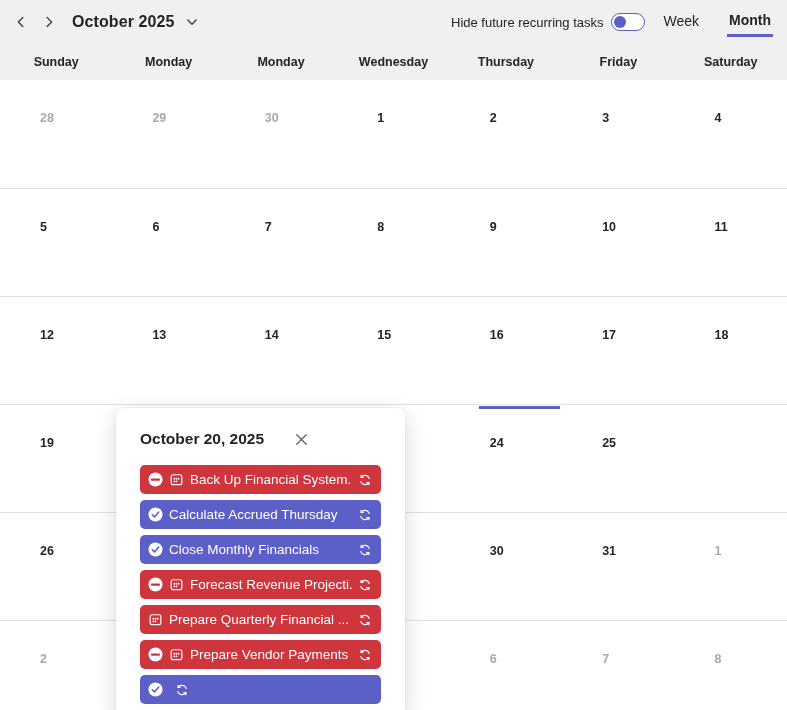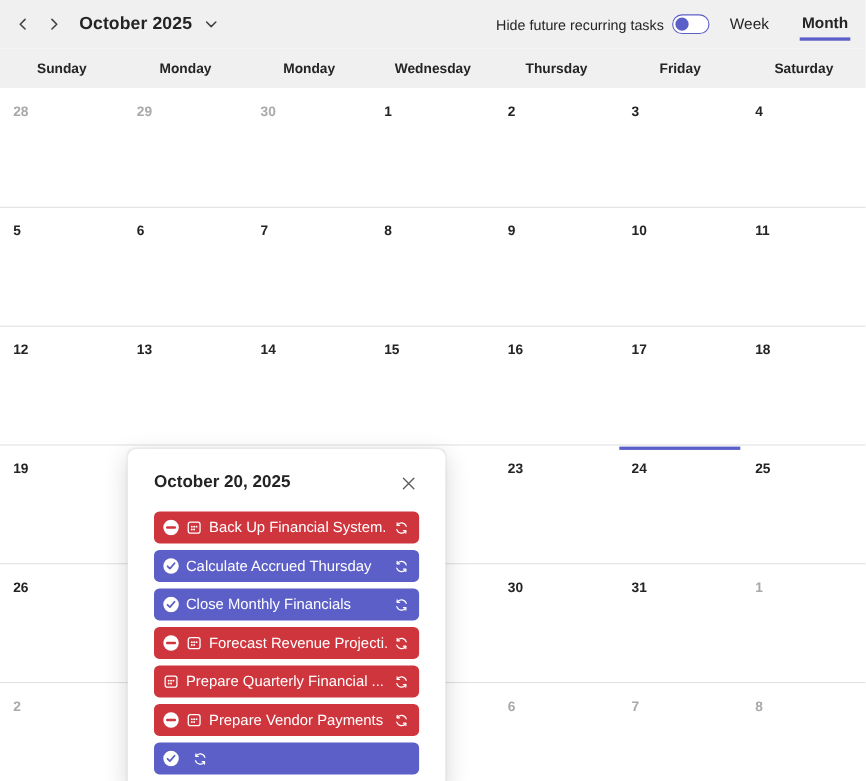--- a/index.html
+++ b/index.html
@@ -58,36 +58,36 @@
     display:flex; align-items:center; justify-content:center;
     font-size:12.5px; font-weight:700; color:var(--text,#242424);
   }
 
   
   .grid { background:#fff; }
   .week-row {
     display:grid; grid-template-columns:repeat(7,1fr); height:108px;
   }
   .week-row + .week-row { border-top:1px solid var(--divider,#e1e1e1); }
-  .cell { position:relative; padding:12px 0 0 12px; cursor:pointer; }
+  .cell { position:relative; padding:28px 0 0 12px; cursor:pointer;margin-left:28px; }
   .date-num { font-size:12.5px; font-weight:700; color:var(--text,#242424); }
   .cell.muted .date-num { color:var(--muted,#a9a9a9); font-weight:600; }
   .today-bar {
     position:absolute; top:1px; left:1px; right:2px; height:3px;
     background:var(--accent,#5b5fc7);
   }
 
   
   .popup {
     position:absolute; left:116px; top:408px; width:289px; height:310px;
     background:#fff; border-radius:8px;
     box-shadow:0 6px 22px rgba(0,0,0,.16), 0 0 2px rgba(0,0,0,.10);
     padding:21px 24px 0 24px; z-index:10;
   }
-  .popup-head { display:flex; align-items:center; justify-content:space-between; margin-bottom:16px;gap:27px; }
+  .popup-head { display:flex; align-items:center; margin-bottom:16px;gap:27px; }
   .popup-title { font-size:15.5px; font-weight:700; color:var(--text,#242424); }
   .popup-close {
     background:transparent; border:none; cursor:pointer; width:20px; height:20px;
     display:flex; align-items:center; justify-content:center;
   }
   .task-list { display:flex; flex-direction:column; gap:6px; }
   .chip {
     height:29px; border-radius:5px; display:flex; align-items:center;
     padding:0 9px 0 8px; cursor:pointer; color:#fff; overflow:hidden;
   }
@@ -179,21 +179,20 @@
         <div class="cell"><span class="date-num">15</span></div>
         <div class="cell"><span class="date-num">16</span></div>
         <div class="cell"><span class="date-num">17</span></div>
         <div class="cell"><span class="date-num">18</span></div>
       </div>
       <div class="week-row">
         <div class="cell"><span class="date-num">19</span></div>
         <div class="cell"><span class="date-num">20</span></div>
         <div class="cell"><span class="date-num">21</span></div>
         <div class="cell"><span class="date-num">22</span></div>
-        <div class="cell"><span class="date-num">23</span></div>
         <div class="cell"><span class="today-bar"></span><span class="date-num">24</span></div>
         <div class="cell"><span class="date-num">25</span></div>
       </div>
       <div class="week-row">
         <div class="cell"><span class="date-num">26</span></div>
         <div class="cell"><span class="date-num">27</span></div>
         <div class="cell"><span class="date-num">28</span></div>
         <div class="cell"><span class="date-num">29</span></div>
         <div class="cell"><span class="date-num">30</span></div>
         <div class="cell"><span class="date-num">31</span></div>

